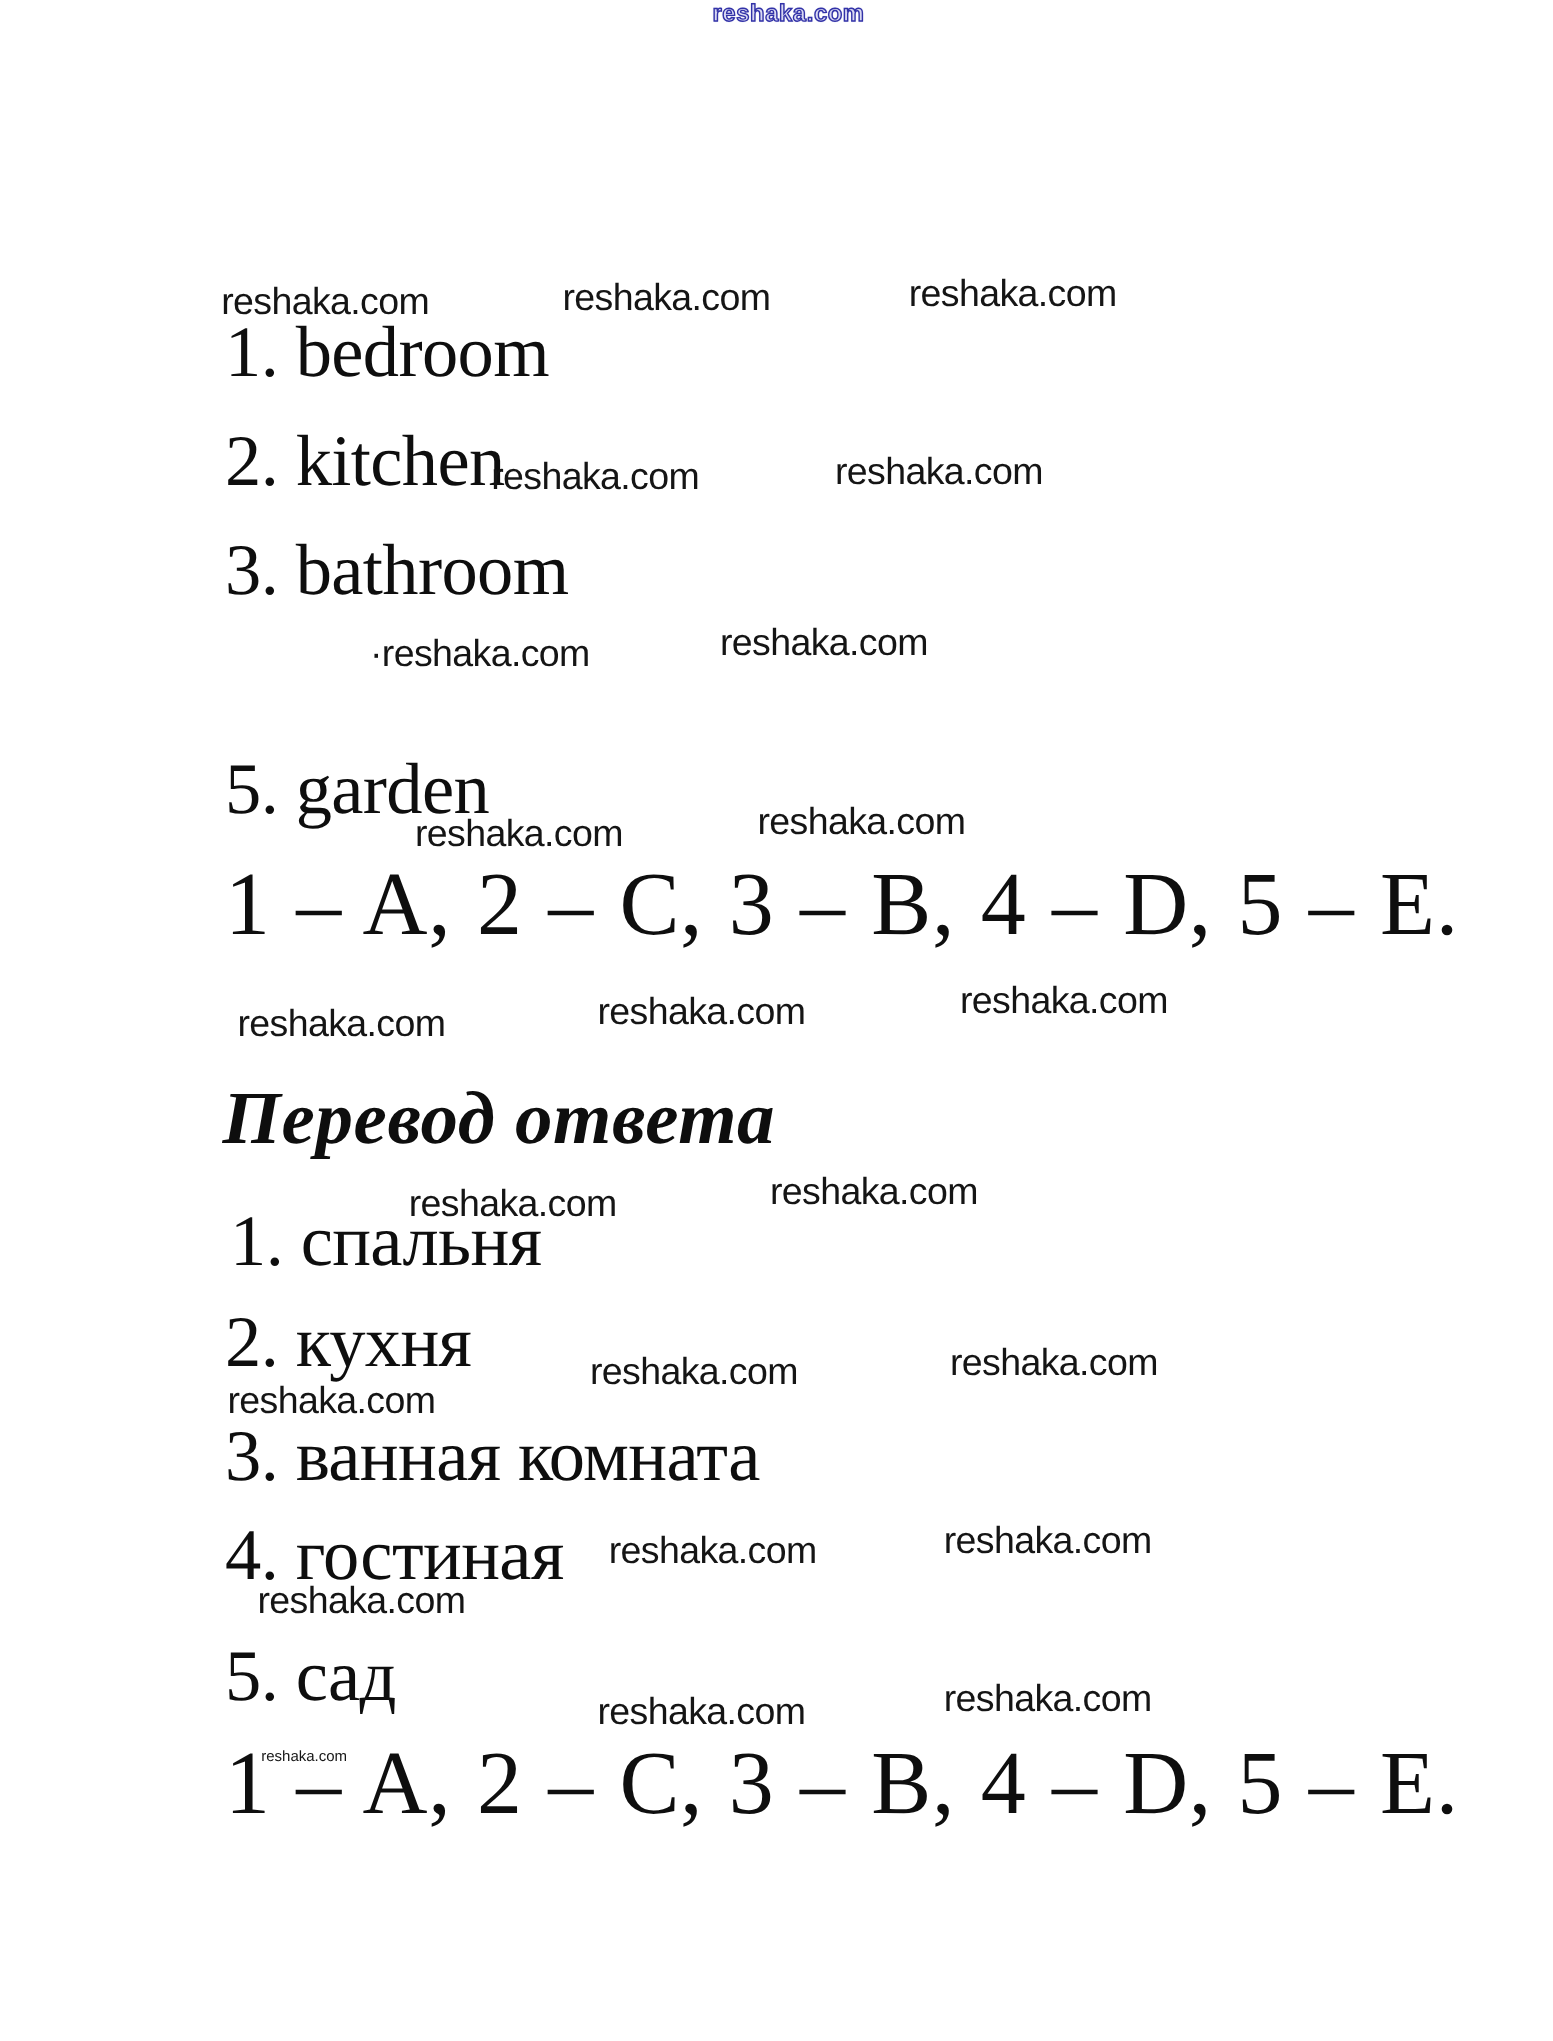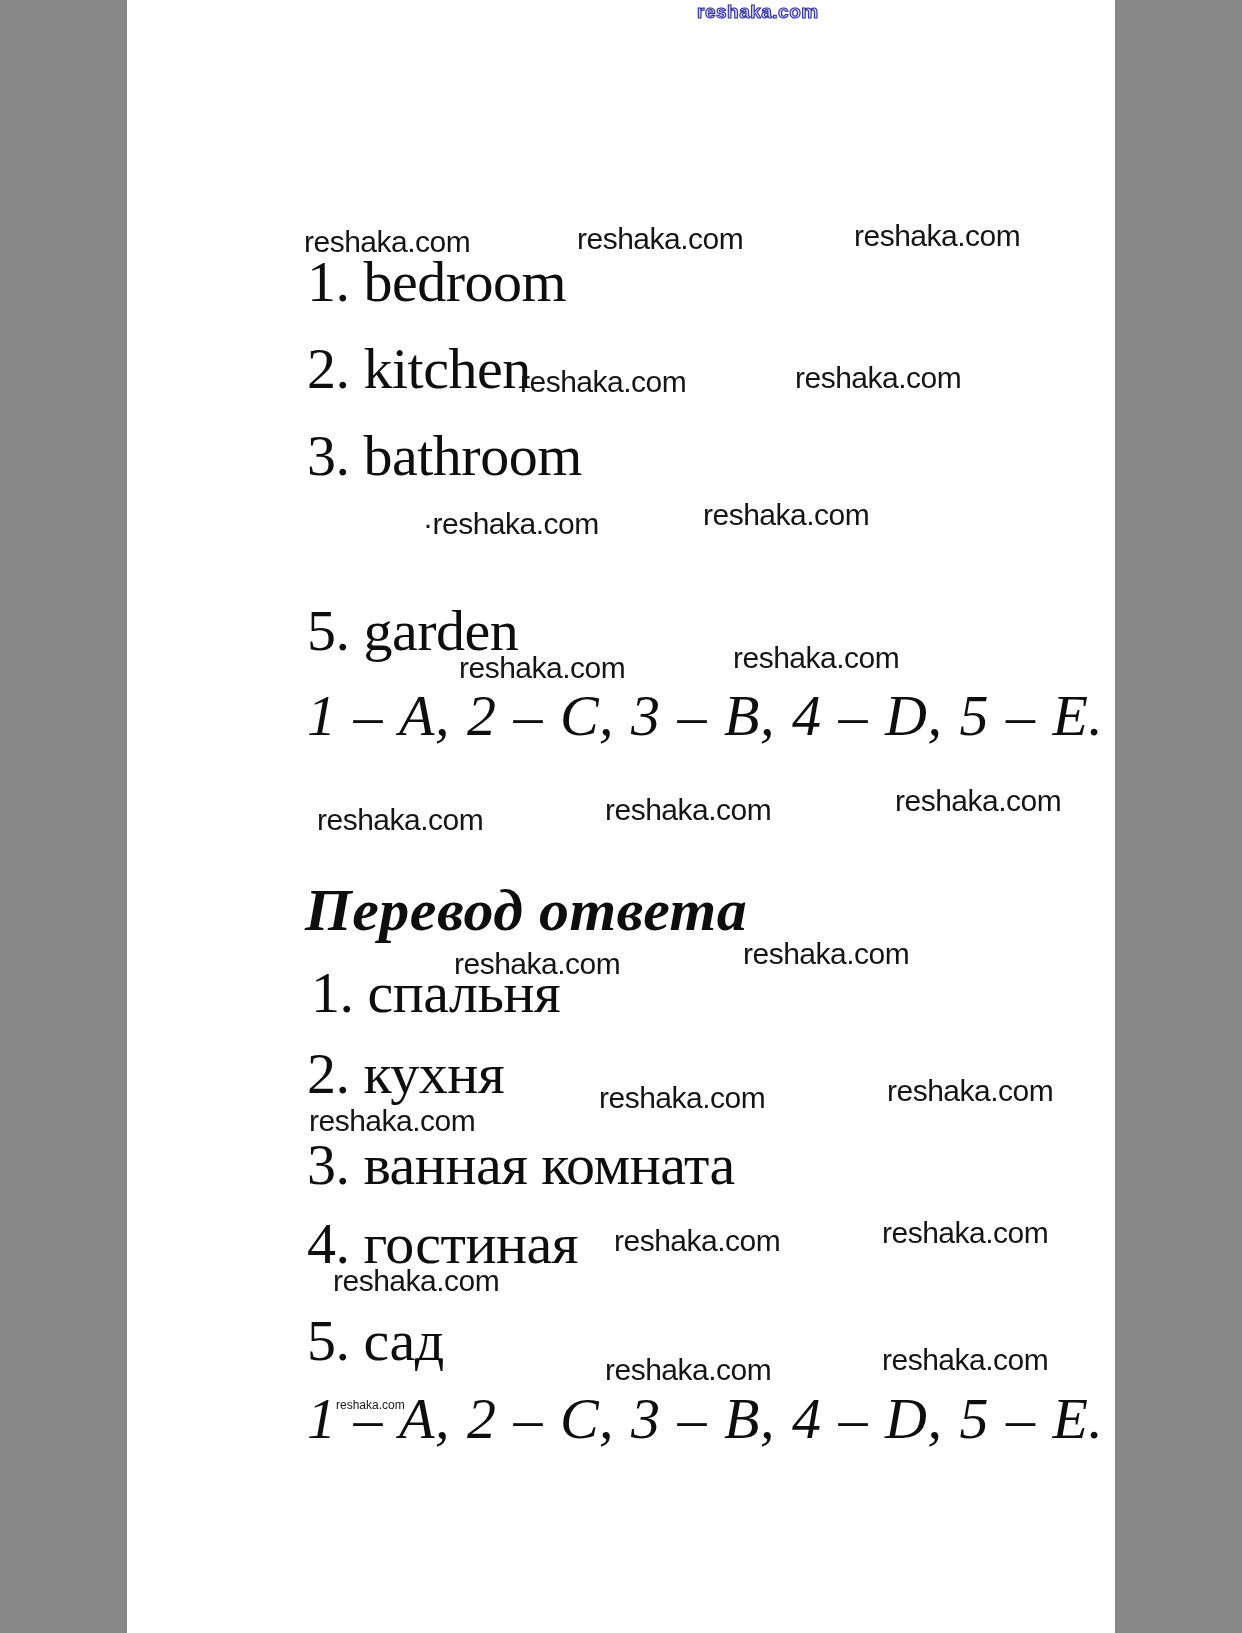--- a/index.html
+++ b/index.html
@@ -4,33 +4,33 @@
 <style>
   :root{
     --ink:#0e0e0e;
     --watermark-ink:#151515;
     --top-watermark-blue:#3232a8;
     --background:#ffffff;
   }
   html,body{margin:0;padding:0;background:#888;}
   .page{
     position:relative;
-    width:988px;height:1633px;
+    width:1242px;height:1633px;
     margin:0 auto;
     background:var(--background);
     overflow:hidden;
     font-family:"Liberation Serif","DejaVu Serif",serif;
     color:var(--ink);
   }
   .abs{position:absolute;white-space:nowrap;line-height:1;}
 
   
   .doc-title{font-size:60px;font-weight:bold;letter-spacing:1px;}
   .doc-item{font-size:58px;letter-spacing:-0.5px;}
-  .doc-match{font-size:58px;letter-spacing:0.5px;word-spacing:2px;font-style:italic;}
+  .doc-match{font-size:72px;letter-spacing:0.5px;word-spacing:2px;}
   .doc-subtitle{font-size:60px;font-weight:bold;font-style:italic;letter-spacing:0.5px;}
 
   
   .wm{
     font-family:"Liberation Sans","DejaVu Sans",sans-serif;
     font-size:30px;color:var(--watermark-ink);letter-spacing:-0.5px;
   }
   .wm-tiny{
     font-family:"Liberation Sans","DejaVu Sans",sans-serif;
     font-size:12px;color:var(--watermark-ink);
@@ -58,21 +58,21 @@
   .pos-wm-r3a{left:296px;top:509px;}
   .pos-wm-r3b{left:576px;top:500px;}
   .pos-item-4{left:180px;top:517px;z-index:2;}
   .pos-item-5{left:180px;top:602px;}
   .pos-wm-r4a{left:332px;top:653px;}
   .pos-wm-r4b{left:606px;top:643px;}
   .pos-match-1{left:180px;top:687px;}
   .pos-wm-r5a{left:190px;top:805px;}
   .pos-wm-r5b{left:478px;top:795px;}
   .pos-wm-r5c{left:768px;top:786px;}
-  .pos-subtitle{left:178px;top:864px;margin-top:16px;}
+  .pos-subtitle{left:178px;top:864px;}
   .pos-wm-r6a{left:327px;top:949px;}
   .pos-wm-r6b{left:616px;top:939px;}
   .pos-titem-1{left:184px;top:964px;z-index:2;}
   .pos-titem-2{left:180px;top:1045px;}
   .pos-wm-r7a{left:472px;top:1083px;}
   .pos-wm-r7b{left:760px;top:1076px;}
   .pos-wm-r7c{left:182px;top:1106px;}
   .pos-titem-3{left:180px;top:1136px;}
   .pos-titem-4{left:180px;top:1215px;z-index:2;}
   .pos-wm-r8a{left:487px;top:1226px;}

